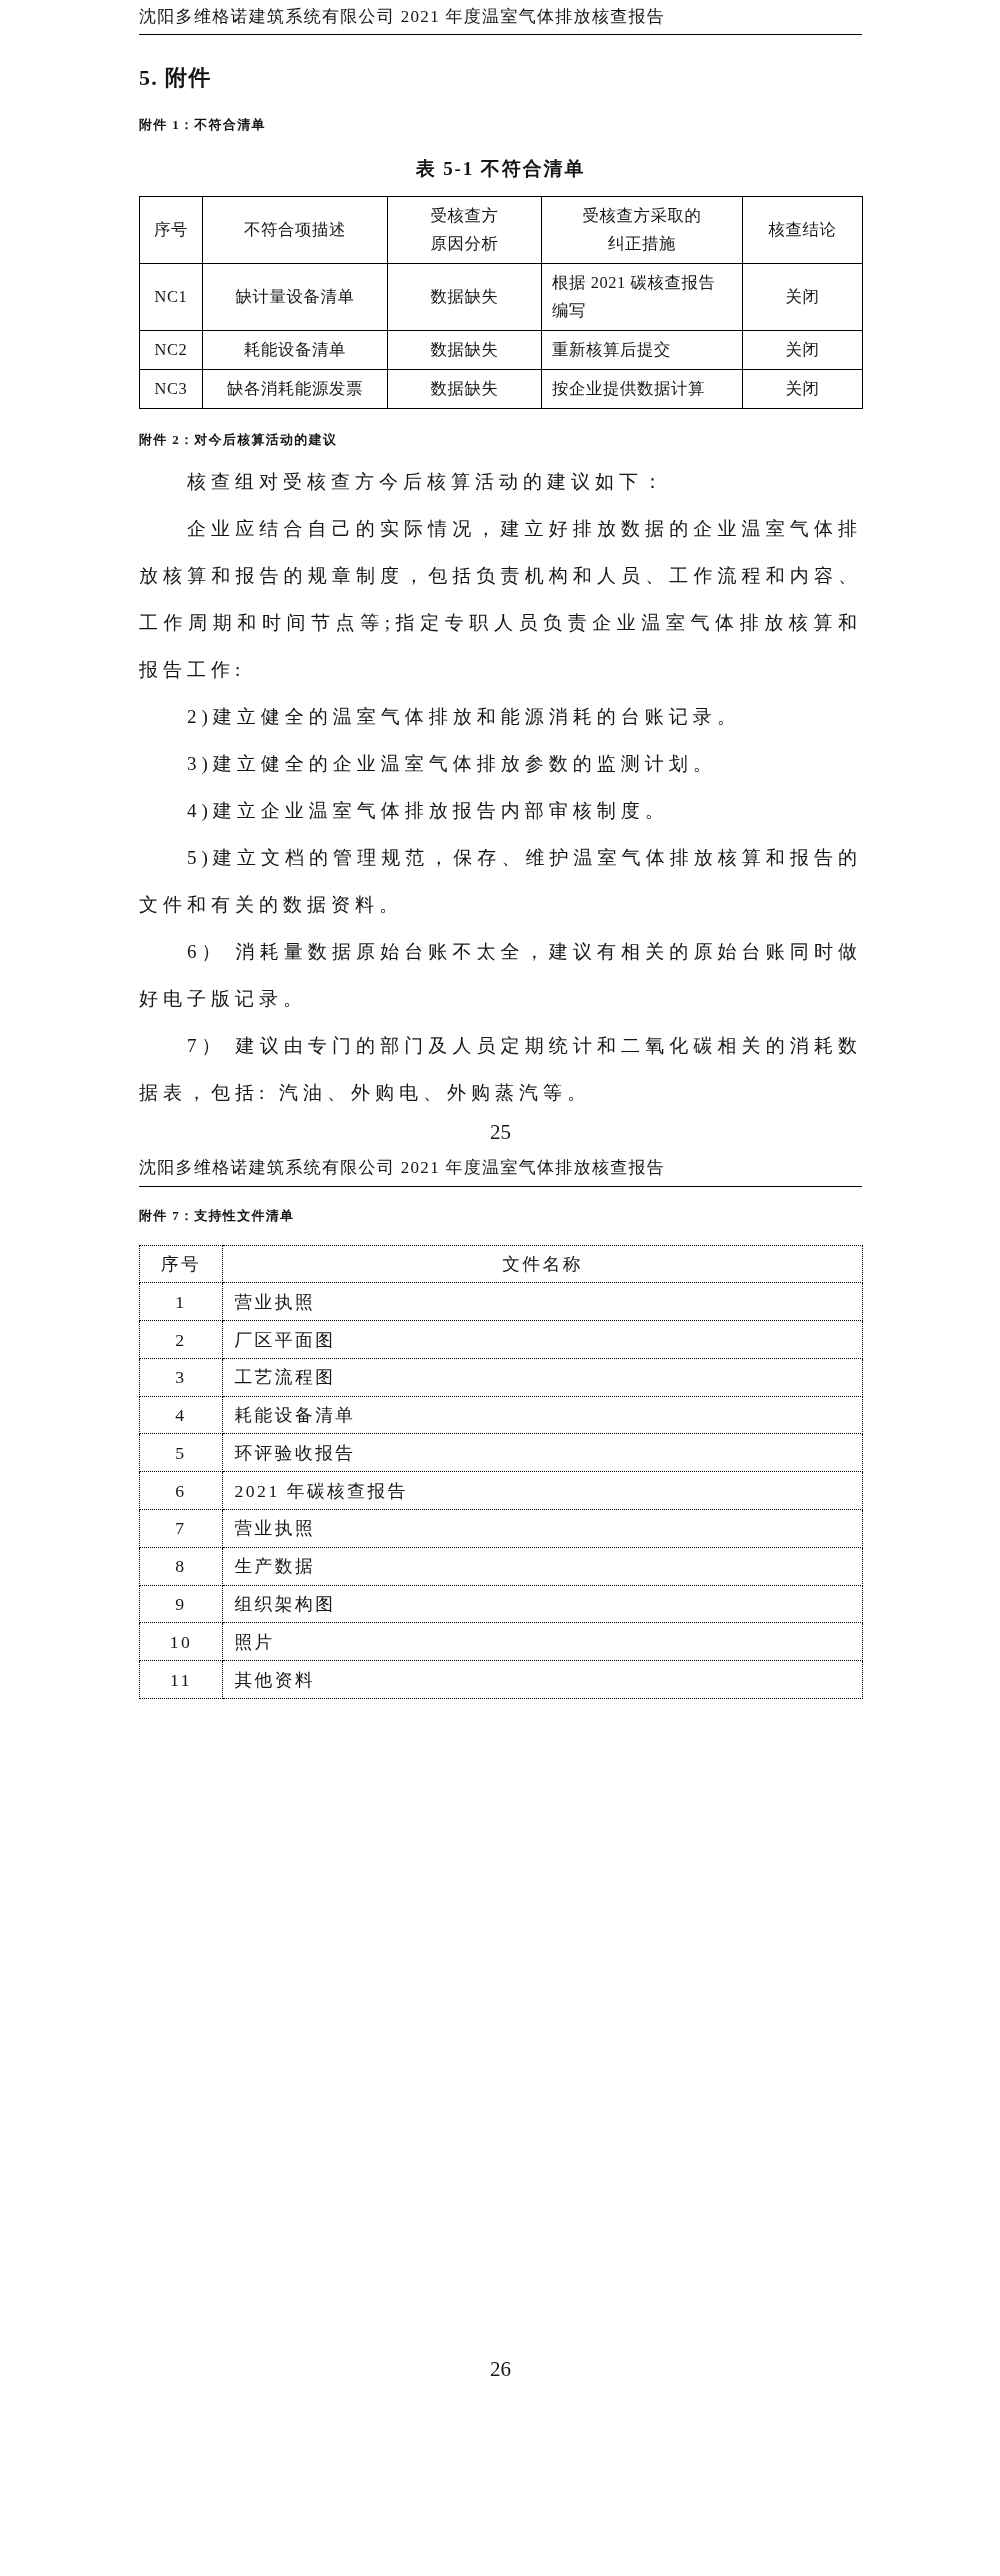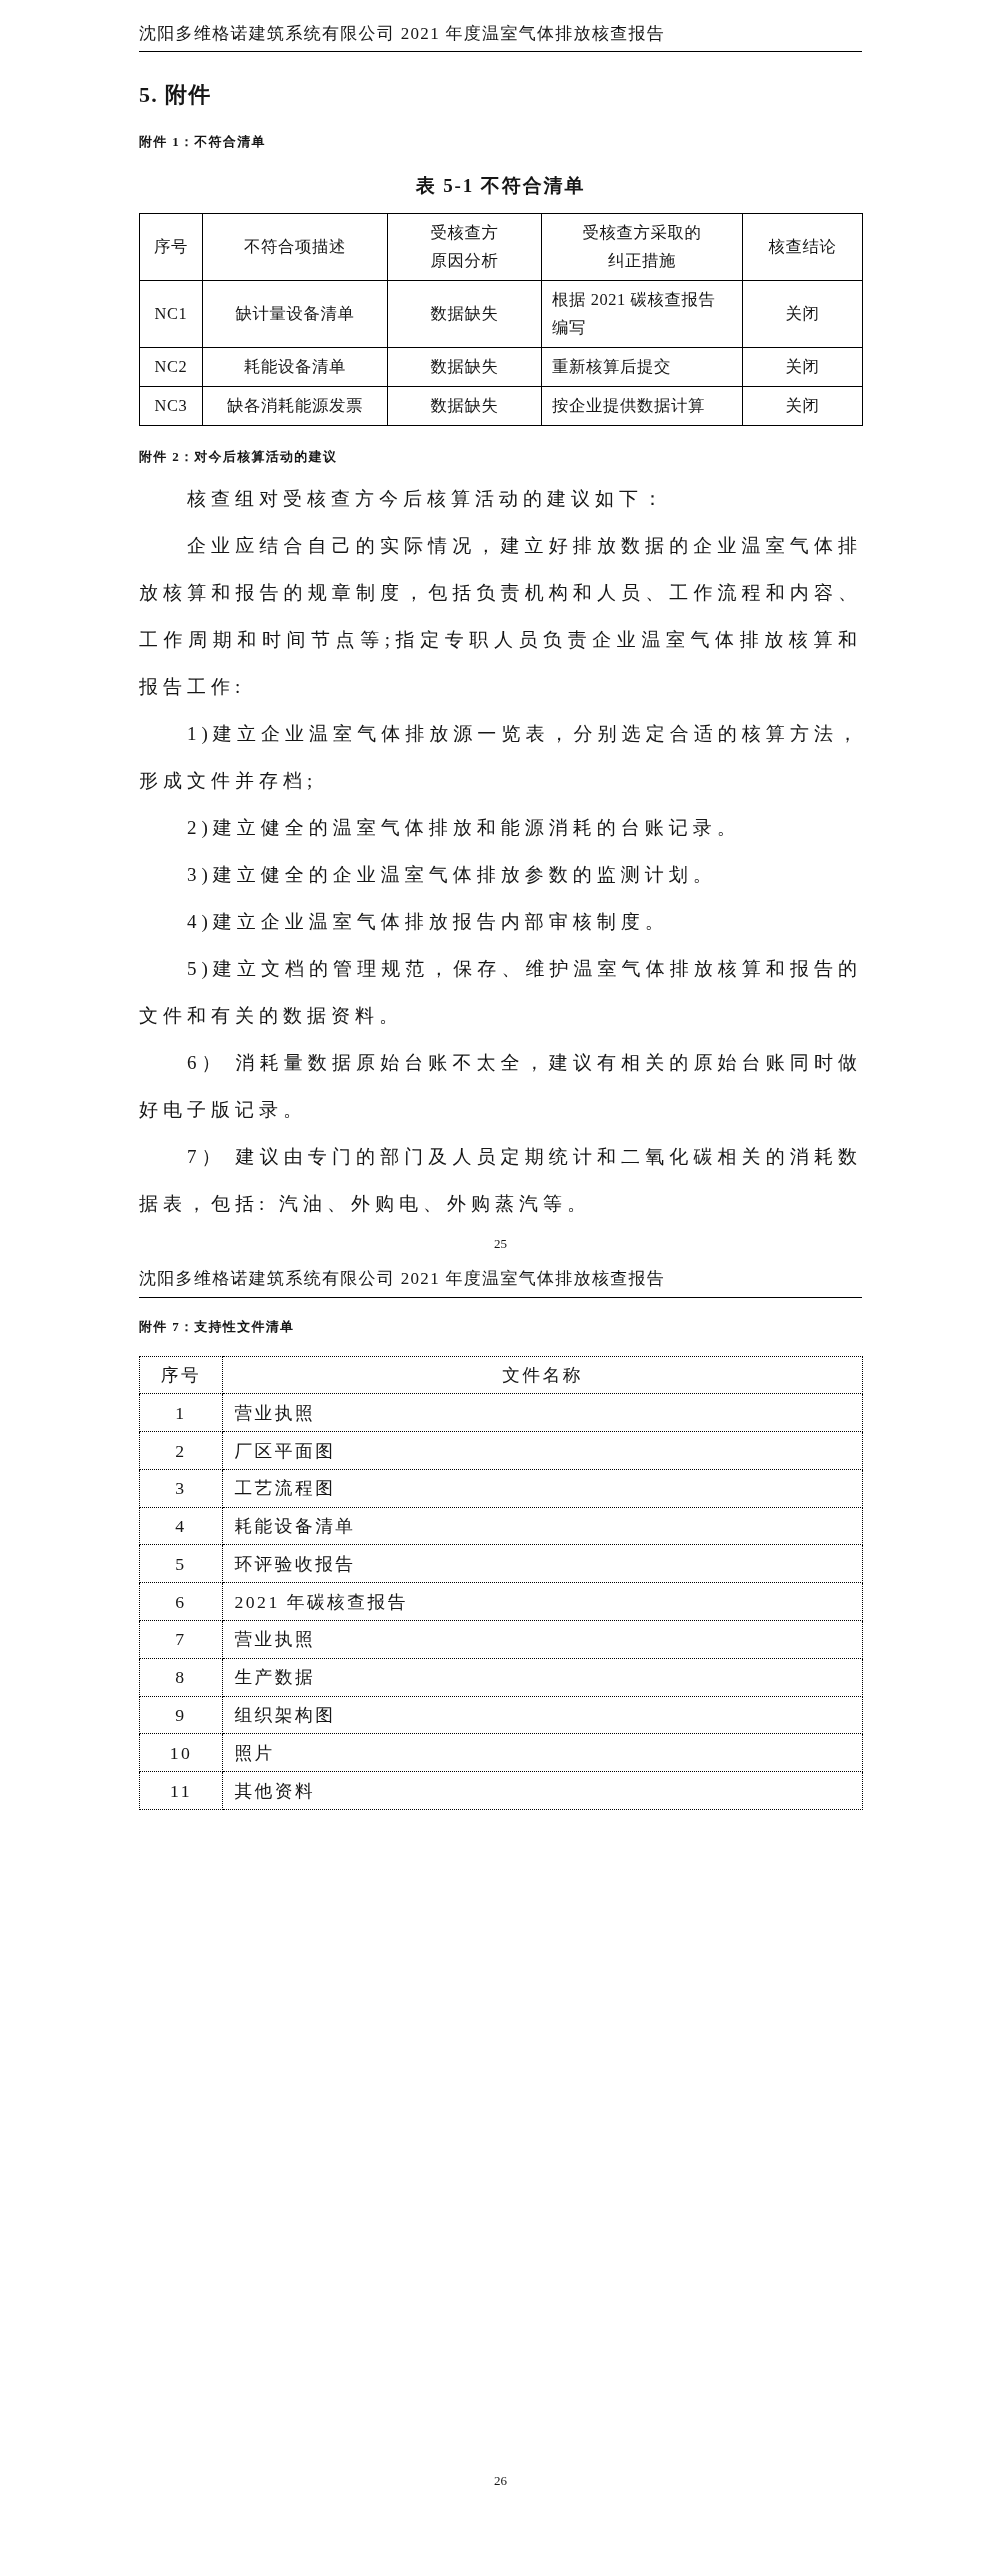--- a/index.html
+++ b/index.html
@@ -2,21 +2,21 @@
 <html style="font-size:10px"><head>
 <meta charset="utf-8">
 <style>
   html,body{margin:0;padding:0;background:#ffffff;}
   .document{
     position:relative;
     width:1001px;height:2576px;overflow:hidden;
     background:#ffffff;color:#161616;
     font-family:"Liberation Serif","DejaVu Serif",serif;
   }
-  .content{width:723px;margin:0 auto;padding-top:22px;}
+  .content{width:723px;margin:0 auto;padding-top:5px;}
 
   .running-header{
     font-size:17px;letter-spacing:1.3px;line-height:23px;
     border-bottom:1.3px solid #000;padding-bottom:6.3px;
     white-space:nowrap;overflow:hidden;
   }
   .running-header.second{margin-top:14px;}
 
   h1.section-title{
     font-size:22px;font-weight:bold;letter-spacing:1.3px;
@@ -53,21 +53,21 @@
     padding:4.4px 3.8px;font-weight:normal;
   }
   .support-table td.al{text-align:left;padding-left:11.4px;}
 
   .paragraphs{margin-top:3.8px;}
   .paragraphs p{
     margin:0;font-size:19px;letter-spacing:5px;line-height:47px;
     text-indent:48px;text-align:justify;
   }
 
-  .page-number{text-align:center;font-size:13px;line-height:19px;margin-top:7.6px;}
+  .page-number{text-align:center;font-size:21px;line-height:19px;margin-top:7.6px;}
   .page-number.last{margin-top:661px;}
 </style>
 </head>
 <body>
 
 <div class="document">
   <div class="content">
 
     <div class="running-header">
       <span>沈阳多维格诺建筑系统有限公司 2021 年度温室气体排放核查报告</span>
@@ -122,21 +122,20 @@
             <td>关闭</td>
           </tr>
         </tbody>
     </table>
 
     <h2 class="attachment-heading a2">附件 2：对今后核算活动的建议</h2>
 
     <div class="paragraphs">
         <p>核查组对受核查方今后核算活动的建议如下：</p>
         <p>企业应结合自己的实际情况，建立好排放数据的企业温室气体排放核算和报告的规章制度，包括负责机构和人员、工作流程和内容、工作周期和时间节点等;指定专职人员负责企业温室气体排放核算和报告工作:</p>
-        <p>1)建立企业温室气体排放源一览表，分别选定合适的核算方法，形成文件并存档;</p>
         <p>2)建立健全的温室气体排放和能源消耗的台账记录。</p>
         <p>3)建立健全的企业温室气体排放参数的监测计划。</p>
         <p>4)建立企业温室气体排放报告内部审核制度。</p>
         <p>5)建立文档的管理规范，保存、维护温室气体排放核算和报告的文件和有关的数据资料。</p>
         <p>6） 消耗量数据原始台账不太全，建议有相关的原始台账同时做好电子版记录。</p>
         <p>7） 建议由专门的部门及人员定期统计和二氧化碳相关的消耗数据表，包括: 汽油、外购电、外购蒸汽等。</p>
       </div>
 
     <div class="page-number">25</div>
 

